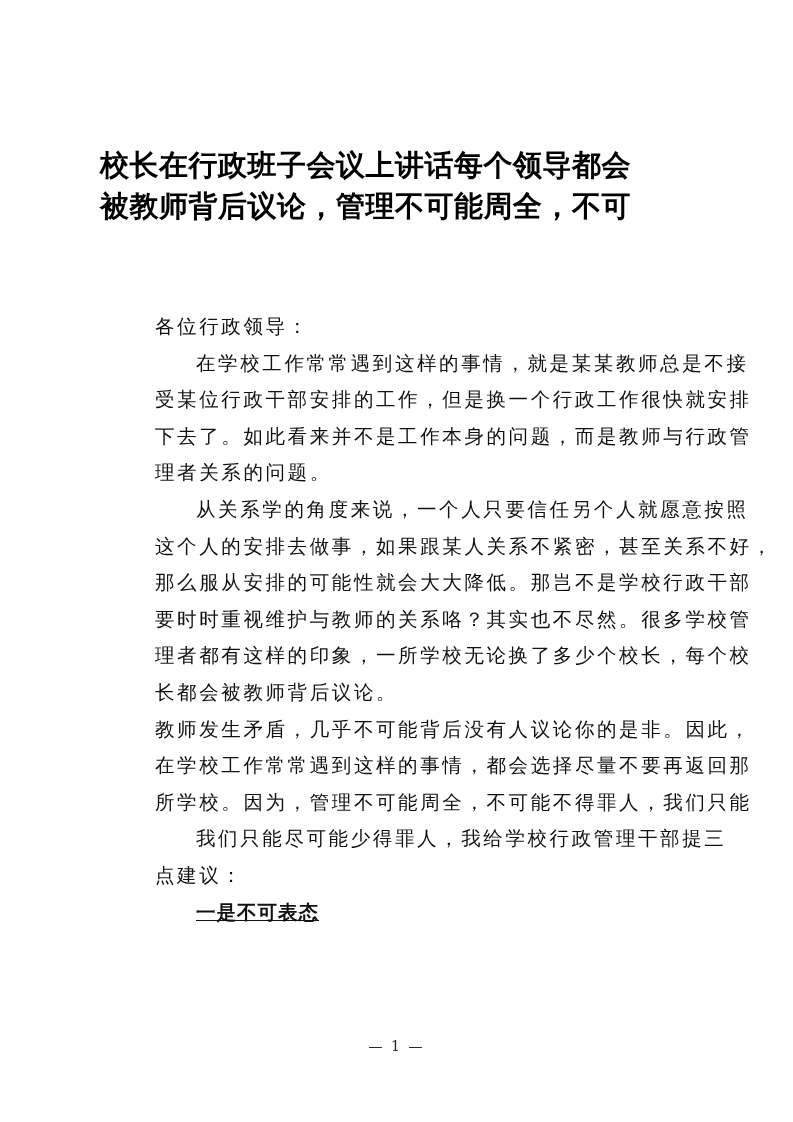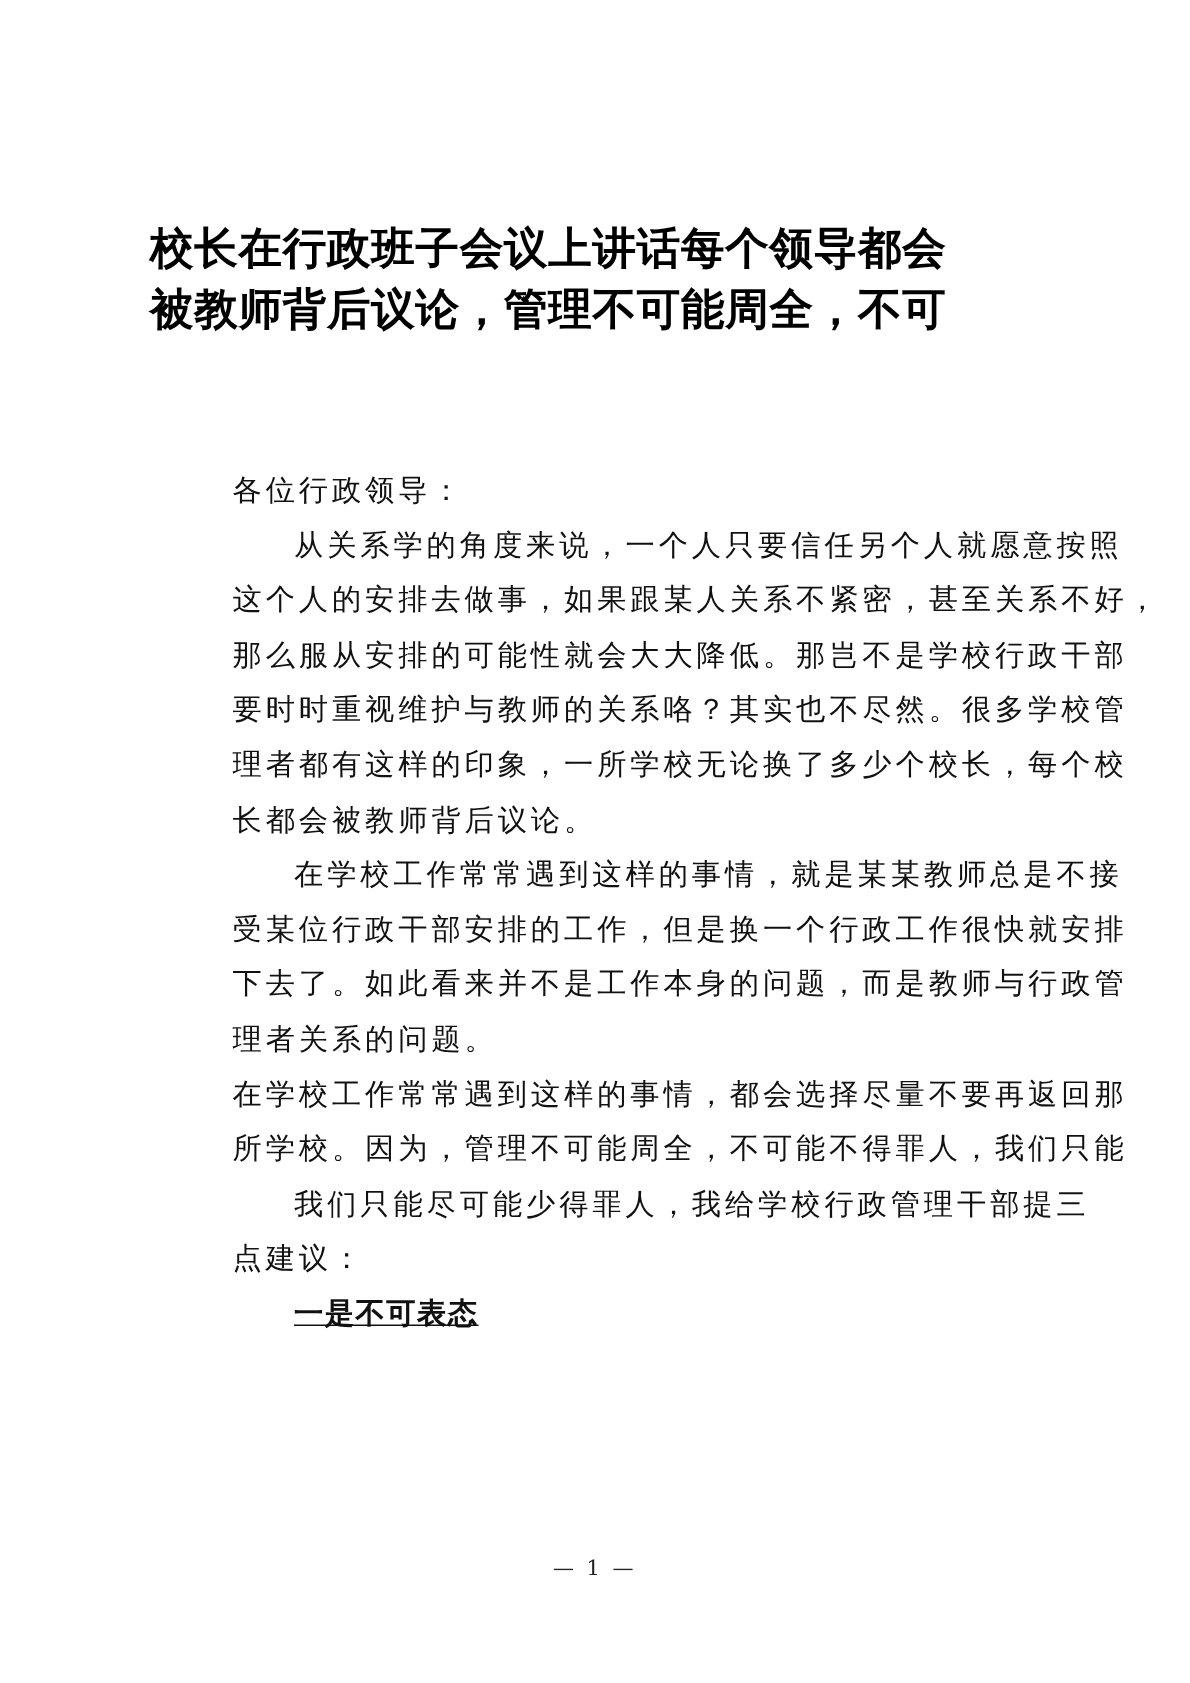--- a/index.html
+++ b/index.html
@@ -25,36 +25,37 @@
 
   <div class="title">
     <span class="tline">校长在行政班子会议上讲话每个领导都会</span>
     <span class="tline">被教师背后议论，管理不可能周全，不可</span>
   </div>
 
   <div class="body">
     <span class="line">各位行政领导：</span>
 
     <div>
+      <span class="line indent">在学校工作常常遇到这样的事情，就是某某教师总是不接</span>
+      <span class="line">受某位行政干部安排的工作，但是换一个行政工作很快就安排</span>
+      <span class="line">下去了。如此看来并不是工作本身的问题，而是教师与行政管</span>
+      <span class="line">理者关系的问题。</span>
+    </div>
+
+    <div>
       <span class="line indent">从关系学的角度来说，一个人只要信任另个人就愿意按照</span>
       <span class="line">这个人的安排去做事，如果跟某人关系不紧密，甚至关系不好，</span>
       <span class="line">那么服从安排的可能性就会大大降低。那岂不是学校行政干部</span>
       <span class="line">要时时重视维护与教师的关系咯？其实也不尽然。很多学校管</span>
       <span class="line">理者都有这样的印象，一所学校无论换了多少个校长，每个校</span>
       <span class="line">长都会被教师背后议论。</span>
     </div>
 
     <div>
-      <span class="line indent">在学校工作常常遇到这样的事情，就是某某教师总是不接</span>
-      <span class="line">受某位行政干部安排的工作，但是换一个行政工作很快就安排</span>
-      <span class="line">下去了。如此看来并不是工作本身的问题，而是教师与行政管</span>
-      <span class="line">理者关系的问题。</span>
-    </div>
-
-    <div>
+      <span class="line">教师发生矛盾，几乎不可能背后没有人议论你的是非。因此，</span>
       <span class="line">在学校工作常常遇到这样的事情，都会选择尽量不要再返回那</span>
       <span class="line">所学校。因为，管理不可能周全，不可能不得罪人，我们只能</span>
     </div>
 
     <div>
       <span class="line indent">我们只能尽可能少得罪人，我给学校行政管理干部提三</span>
       <span class="line">点建议：</span>
     </div>
 
     <span class="line indent bold">一是不可表态</span>

